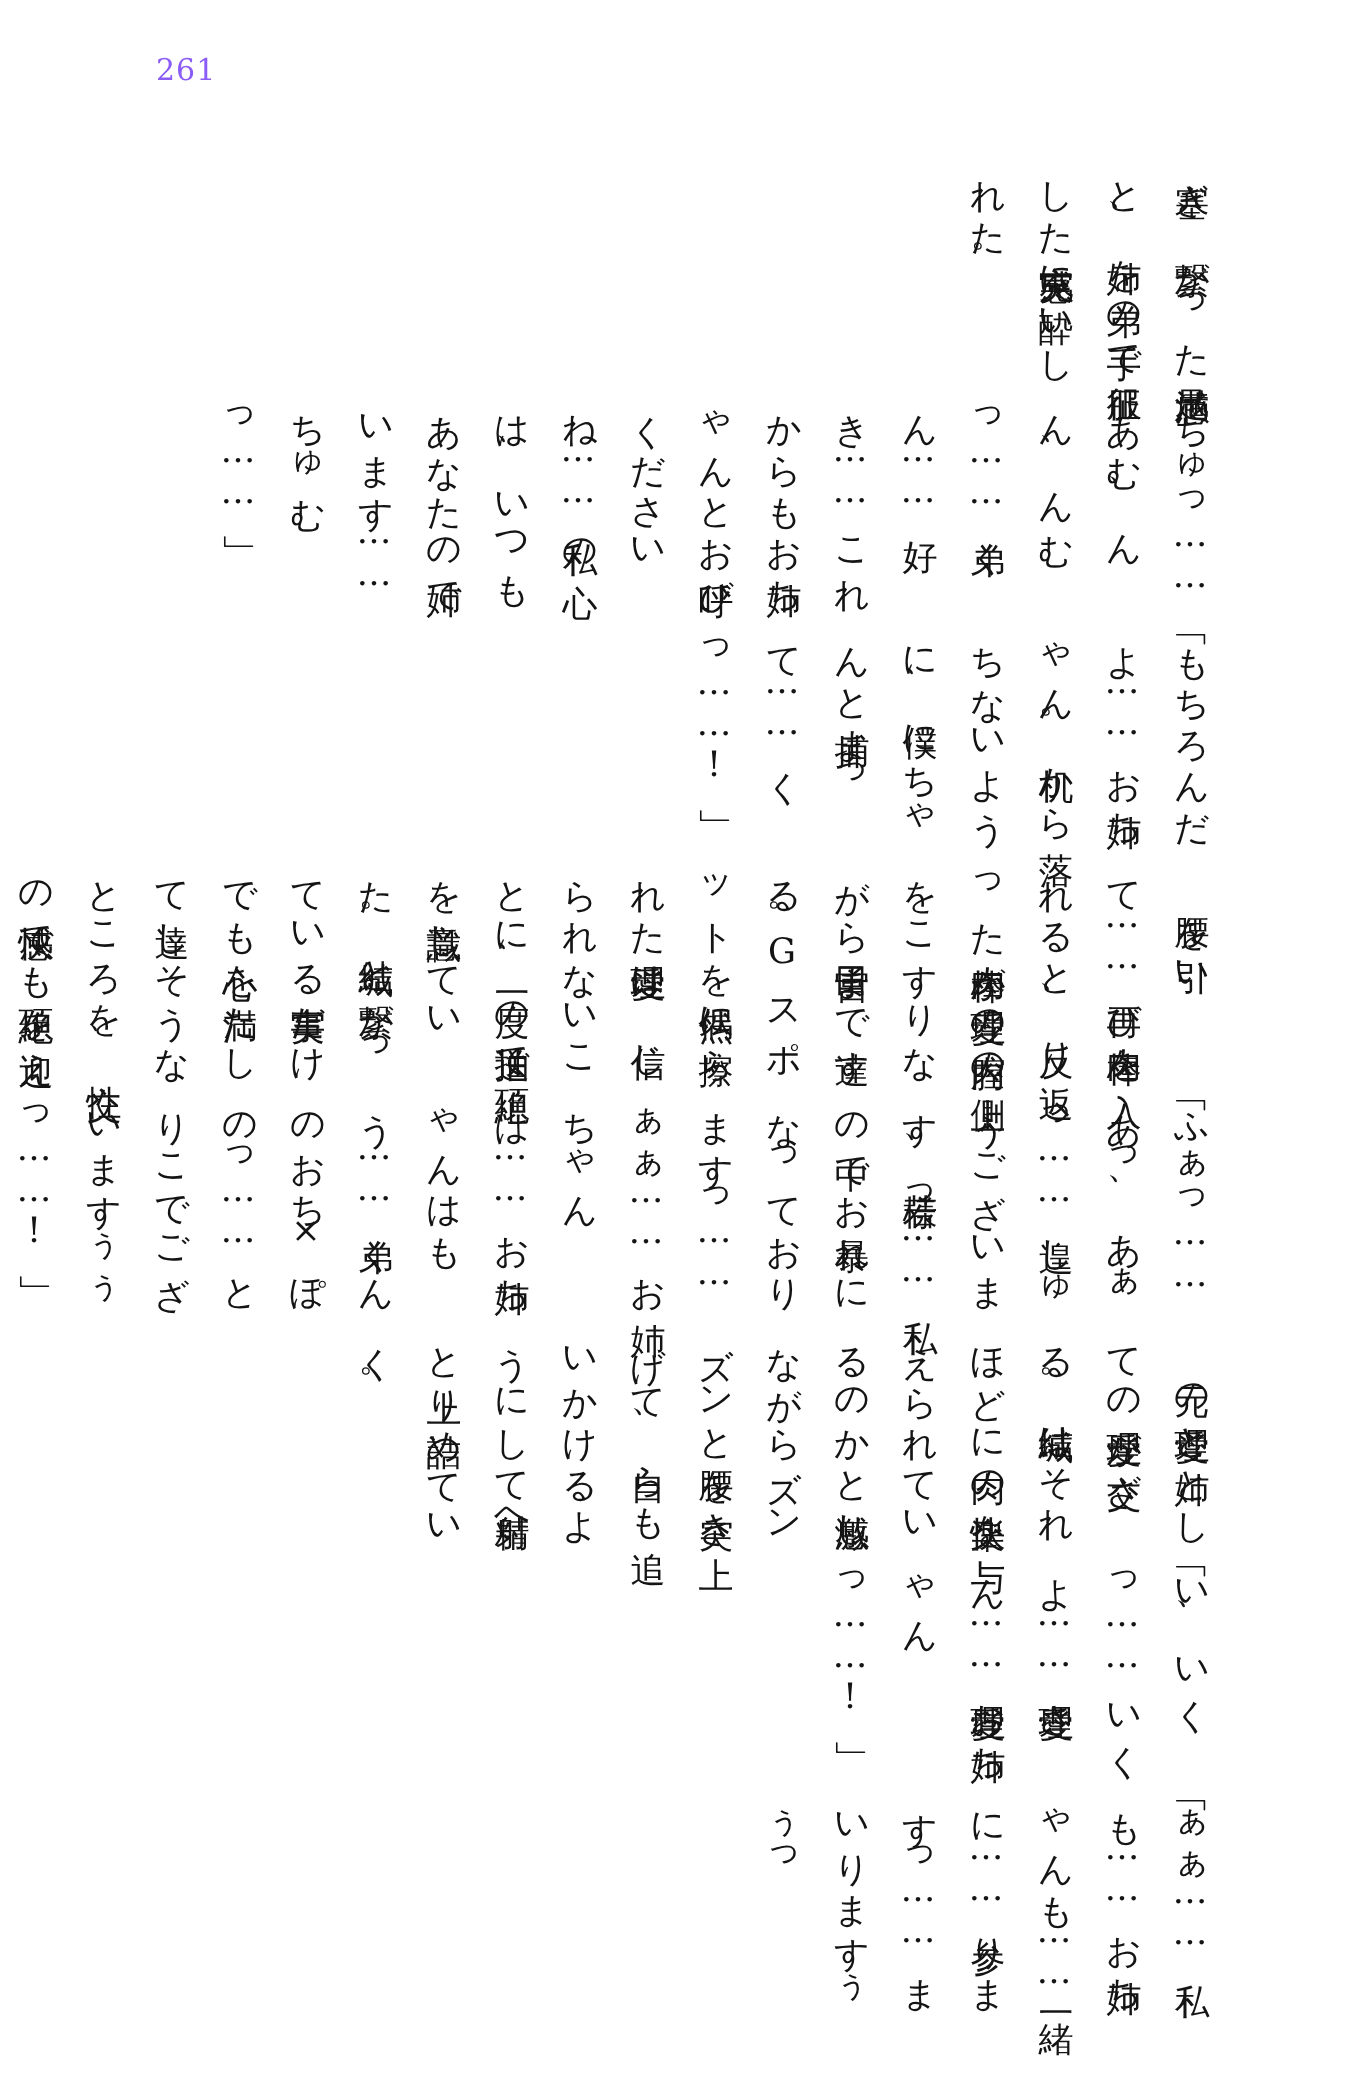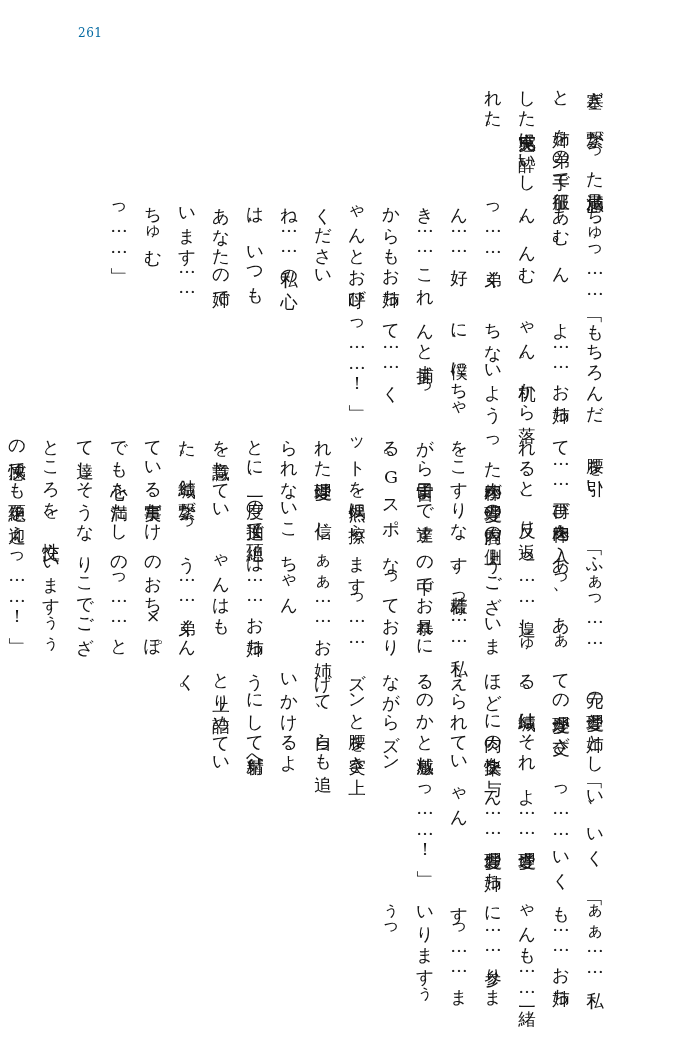--- a/index.html
+++ b/index.html
@@ -18,23 +18,23 @@
     position: relative;
     width: 676px;
     height: 1050px;
     background: #ffffff;
     box-sizing: border-box;
   }
   .page-number {
     position: absolute;
     top: 26px;
     left: 78px;
-    font-size: 12px;
+    font-size: 15px;
     letter-spacing: 0.5px;
-    color: #0369a1;
+    color: #8b5cf6;
     font-family: "DejaVu Serif", "Liberation Serif", serif;
   }
   .text-body {
     position: absolute;
     top: 78px;
     right: 64px;
     left: 64px;
     bottom: 40px;
     writing-mode: vertical-rl;
     text-orientation: upright;

